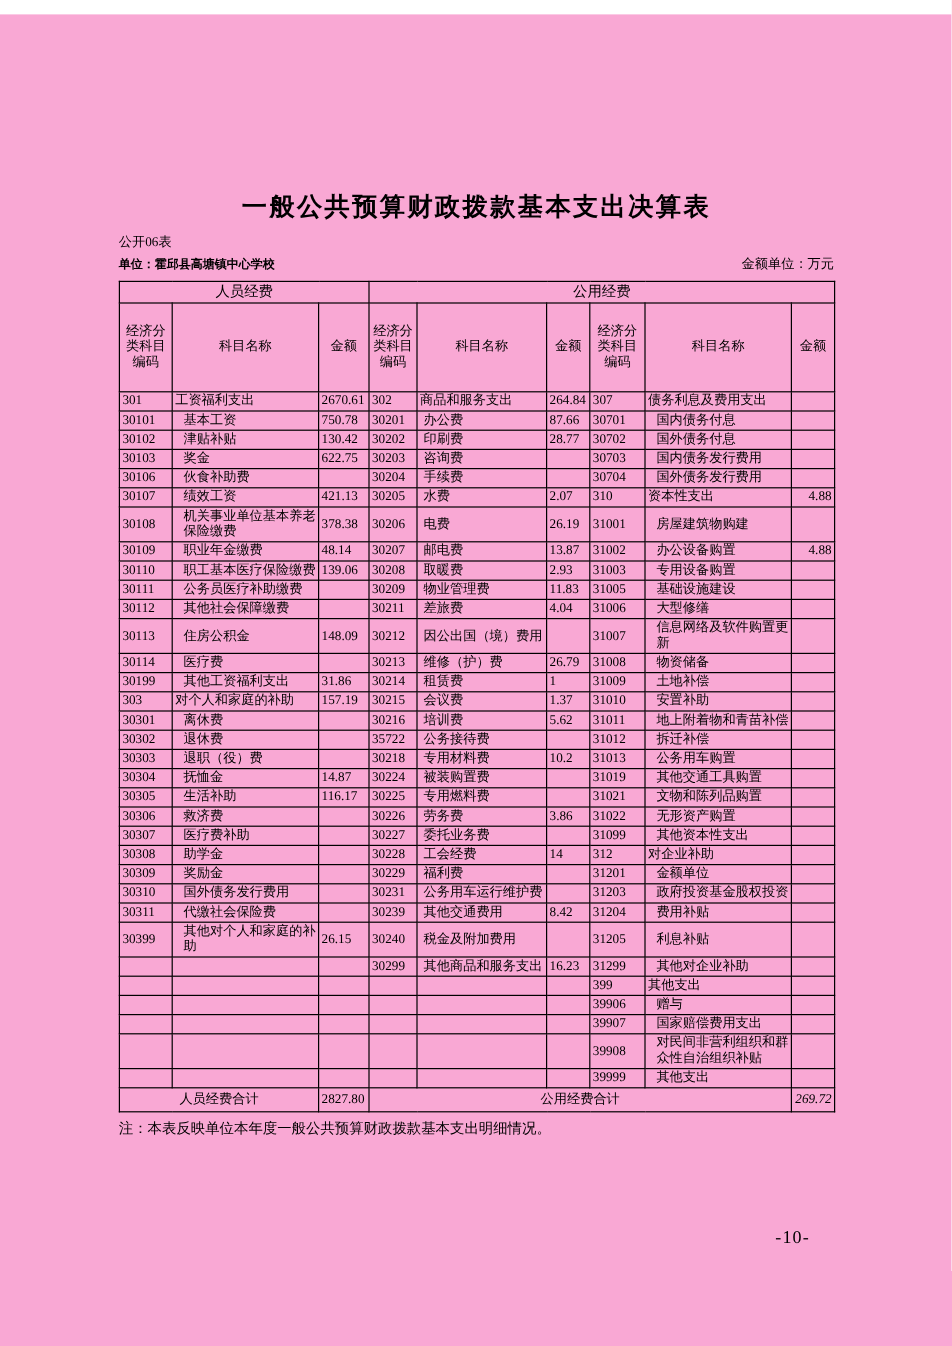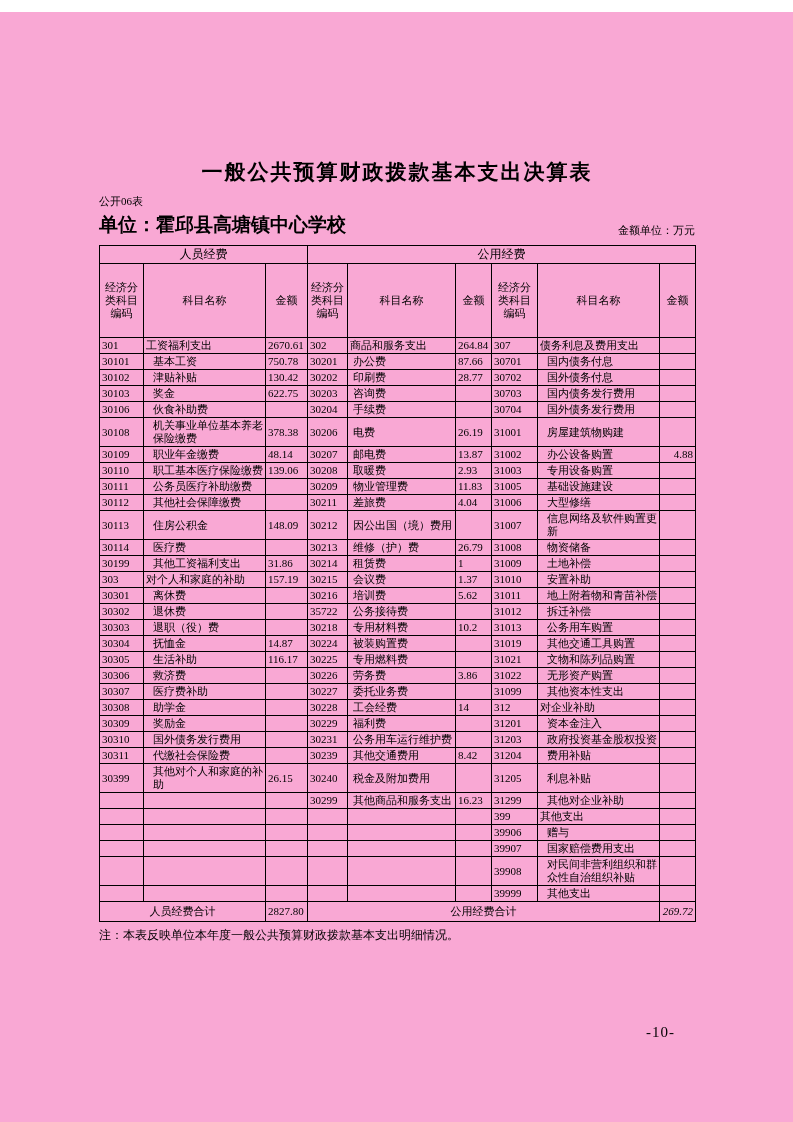--- a/index.html
+++ b/index.html
@@ -7,21 +7,21 @@
   body {
     width:793px; height:1122px;
     font-family:"Liberation Serif","DejaVu Serif",serif;
     color:#000;
   }
   .page { position:relative; width:793px; height:1122px; background:#f9a8d4; overflow:hidden;margin-top:12px; }
   .doc { position:absolute; left:99px; top:148px; width:596px; }
   .title { text-align:center; font-size:21px; font-weight:bold; letter-spacing:2px; line-height:24px; }
   .form-code { text-align:left; font-size:11px; margin-top:10px; }
   .meta { display:flex; justify-content:space-between; align-items:flex-end; margin-top:3px; }
-  .unit { font-size:19px; font-weight:bold; }
+  .unit { font-size:10px; font-weight:bold; }
   .amount-unit { font-size:11px; }
   table { width:596px; border-collapse:collapse; table-layout:fixed; margin-top:7px; }
   th, td {
     border:1px solid #000;
     font-size:11px; line-height:13px;
     padding:1px; vertical-align:middle;
     word-break:break-all; overflow:hidden;
   }
   thead th { text-align:center; font-weight:normal; }
   tr.group-row th { font-size:12px; padding:2px 1px; }
@@ -133,20 +133,31 @@
             <td class="name ind">伙食补助费</td>
             <td class="amt"></td>
             <td class="code">30204</td>
             <td class="name indm">手续费</td>
             <td class="amt"></td>
             <td class="code">30704</td>
             <td class="name ind">国外债务发行费用</td>
             <td class="amt r"></td>
           </tr>
           <tr>
+            <td class="code">30107</td>
+            <td class="name ind">绩效工资</td>
+            <td class="amt">421.13</td>
+            <td class="code">30205</td>
+            <td class="name indm">水费</td>
+            <td class="amt">2.07</td>
+            <td class="code">310</td>
+            <td class="name">资本性支出</td>
+            <td class="amt r">4.88</td>
+          </tr>
+          <tr>
             <td class="code">30108</td>
             <td class="name ind">机关事业单位基本养老保险缴费</td>
             <td class="amt">378.38</td>
             <td class="code">30206</td>
             <td class="name indm">电费</td>
             <td class="amt">26.19</td>
             <td class="code">31001</td>
             <td class="name ind">房屋建筑物购建</td>
             <td class="amt r"></td>
           </tr>
@@ -327,21 +338,21 @@
             <td class="amt r"></td>
           </tr>
           <tr>
             <td class="code">30309</td>
             <td class="name ind">奖励金</td>
             <td class="amt"></td>
             <td class="code">30229</td>
             <td class="name indm">福利费</td>
             <td class="amt"></td>
             <td class="code">31201</td>
-            <td class="name ind">资本金注入</td>
+            <td class="name ind">金额单位</td>
             <td class="amt r"></td>
           </tr>
           <tr>
             <td class="code">30310</td>
             <td class="name ind">国外债务发行费用</td>
             <td class="amt"></td>
             <td class="code">30231</td>
             <td class="name indm">公务用车运行维护费</td>
             <td class="amt"></td>
             <td class="code">31203</td>

